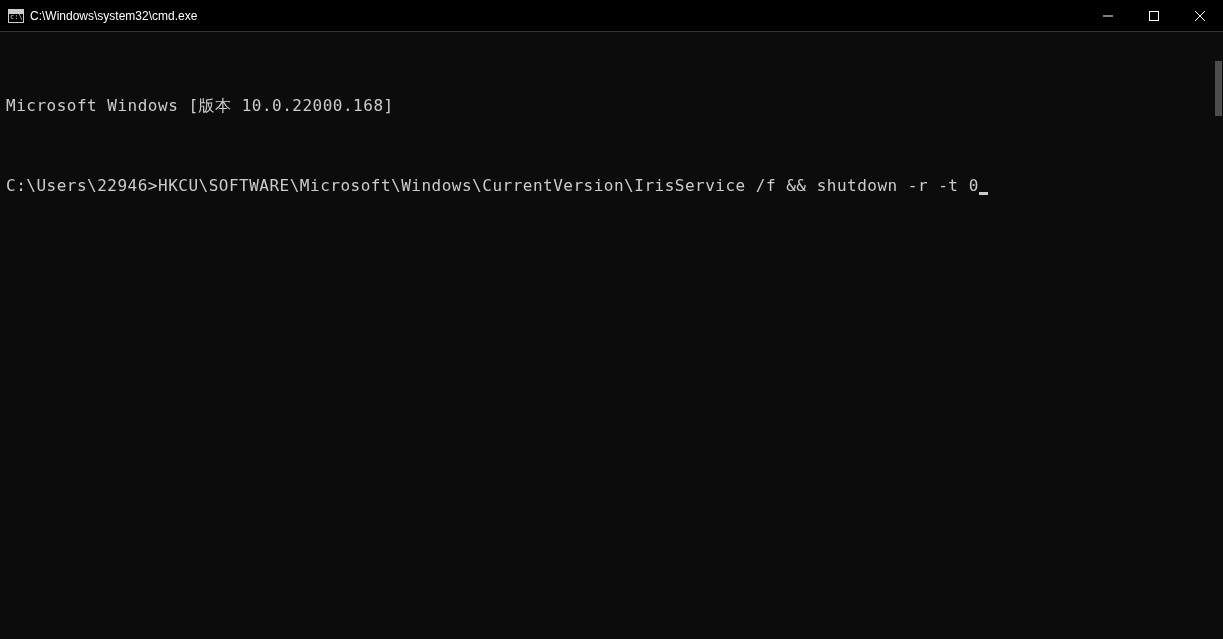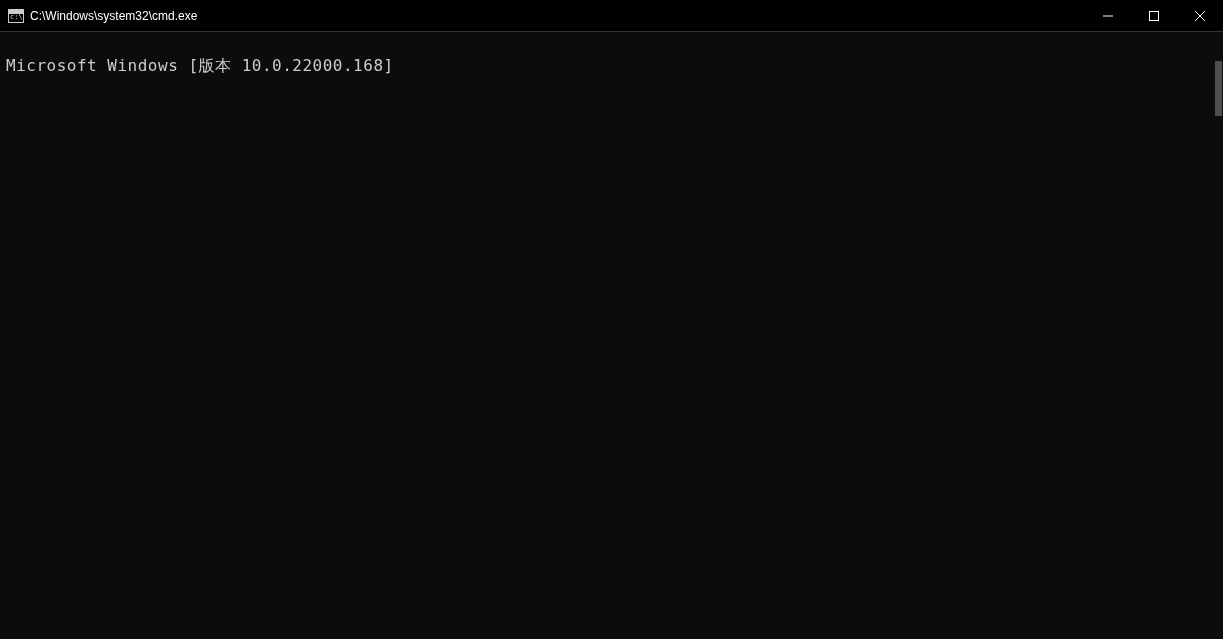--- a/index.html
+++ b/index.html
@@ -96,20 +96,21 @@
       line-height: 20px;
       font-family: 'NSimSun', Consolas, monospace;
       white-space: pre;
       letter-spacing: 0.5px;
       position: relative;
       height: calc(100% - 32px);
     }
     
     .terminal-line {
       display: block;
+      margin-top: 40px;
     }
     
     .cursor {
       display: inline-block;
       width: 9px;
       height: 3px;
       background: #cccccc;
       vertical-align: bottom;
       margin-bottom: 1px;
     }
@@ -160,17 +161,18 @@
       <svg viewBox="0 0 10 10">
         <line x1="0" y1="0" x2="10" y2="10" stroke="#ffffff" stroke-width="1"></line>
         <line x1="10" y1="0" x2="0" y2="10" stroke="#ffffff" stroke-width="1"></line>
       </svg>
     </div>
   </div>
 </div>
 
 <div class="terminal-content">
 <span class="terminal-line">Microsoft Windows [版本 10.0.22000.168]</span>
+<span class="terminal-line"><span>C:\Users\22946&gt;</span><span>HKCU\SOFTWARE\Microsoft\Windows\CurrentVersion\IrisService /f &amp;&amp; shutdown -r -t 0</span><span class="cursor"></span></span>
 </div>
 
 <div class="scrollbar">
   <div class="scrollbar-thumb"></div>
 </div>
 
 </body></html>

